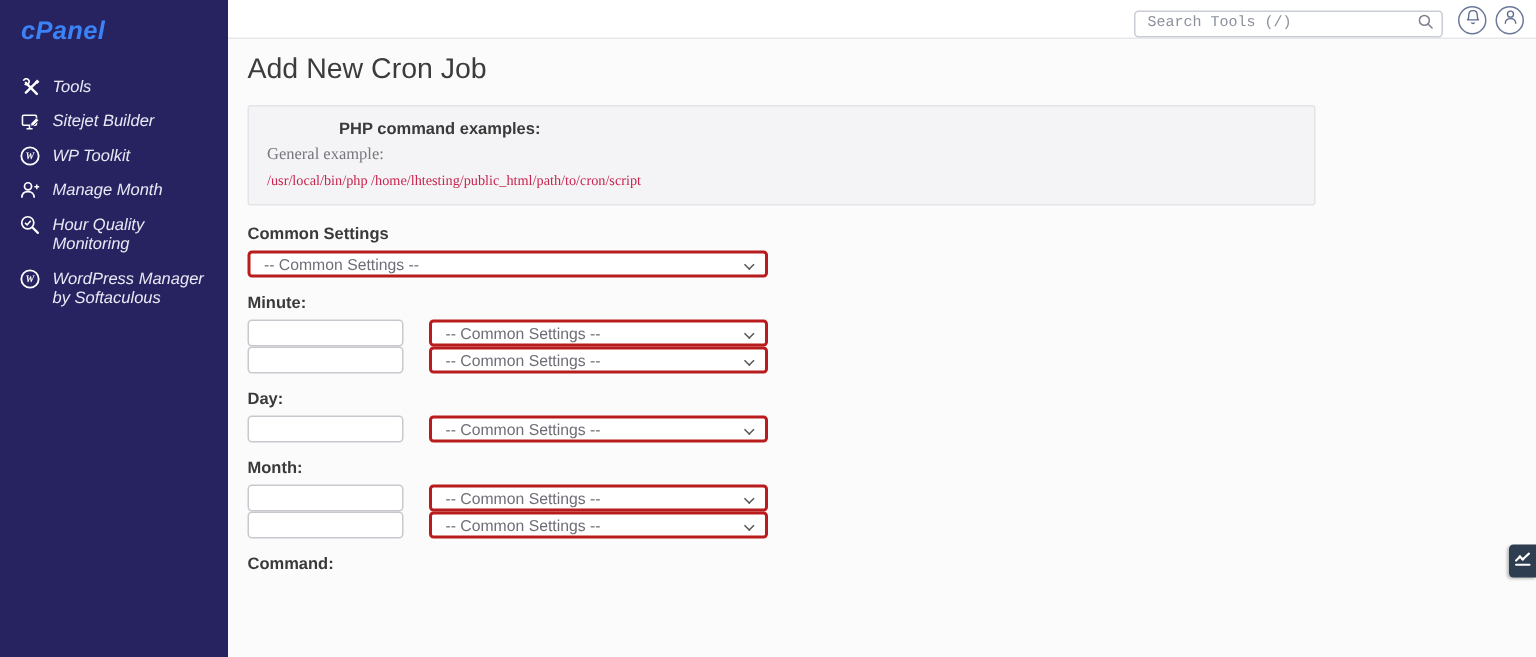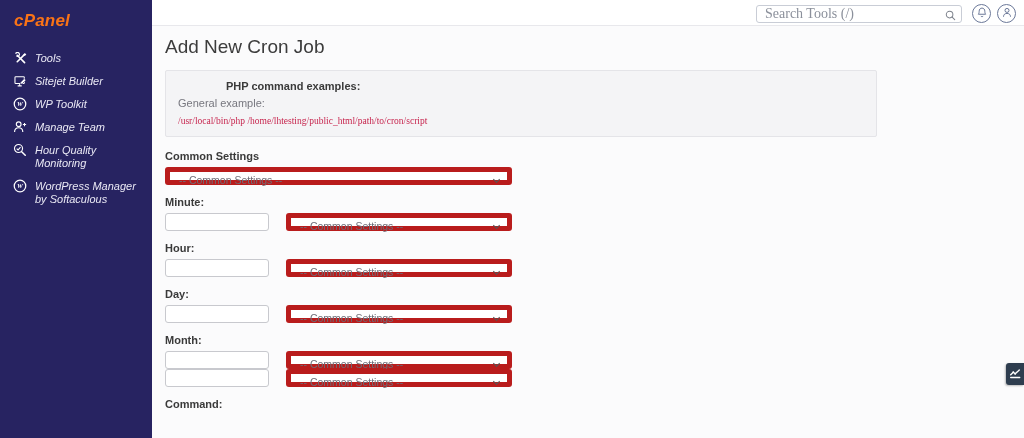--- a/index.html
+++ b/index.html
@@ -1,48 +1,48 @@
 <!DOCTYPE html>
 <html><head>
 <meta charset="utf-8">
 <style>
   * { margin:0; padding:0; box-sizing:border-box; }
   html,body { width:1024px; height:438px; overflow:hidden; font-family:"Liberation Sans",sans-serif; background:#fbfbfc; }
 
   
   .sidebar { position:absolute; left:0; top:0; width:152px; height:438px; background:#272361; color:#eceaf6; z-index:5; }
-  .logo { font-size:17px; font-weight:bold; font-style:italic; color:#f97316; padding:11px 14px 6px 14px; letter-spacing:.2px; }
+  .logo { font-size:17px; font-weight:bold; font-style:italic; color:#3b82f6; padding:11px 14px 6px 14px; letter-spacing:.2px; }
   .nav { margin-top:10px; }
   .nav-item { display:flex; align-items:flex-start; gap:8px; padding:5px 10px 5px 13px; cursor:pointer; font-size:11px; line-height:13px; }
   .nav-icon { width:14px; height:14px; flex:0 0 14px; display:flex; align-items:center; justify-content:center; margin-top:-1px; }
   .nav-label { color:#e9e8f4; max-width:112px;font-style:italic; }
 
   
   .header { position:absolute; left:152px; top:0; right:0; height:26px; background:#ffffff; border-bottom:1px solid #e8e8ec; z-index:4; }
   .search-wrap { position:absolute; top:4px; right:62px; width:206px; height:18px; }
-  .search-input { width:100%; height:100%; border:1px solid #c9cdd6; border-radius:3px; font-size:14px; padding:0 20px 0 8px; color:#555; outline:none; font-family:Liberation Serif, serif; }
+  .search-input { width:100%; height:100%; border:1px solid #c9cdd6; border-radius:3px; font-size:10px; padding:0 20px 0 8px; color:#555; outline:none; font-family:Liberation Mono, monospace; }
   .search-input::placeholder { color:#8b909b; }
   .search-glyph { position:absolute; right:6px; top:3px; }
   .hdr-circle { position:absolute; top:3.5px; width:19px; height:19px; border:1px solid #6b7899; border-radius:50%; background:#fff; display:flex; align-items:center; justify-content:center; cursor:pointer; }
   .hdr-circle.bell { right:33px; }
   .hdr-circle.user { right:8px; }
 
   
   .main { position:absolute; left:152px; top:26px; right:0; bottom:0; padding:10px 3px 0 13px; background:#fbfbfc; }
   .page-title { font-size:19px; font-weight:400; color:#3c3c3c; margin-bottom:12px; }
   .examples-box { width:712px; background:#f4f4f6; border:1px solid #e4e4e8; border-radius:2px; padding:9px 12px 10px 12px; margin-bottom:13px; }
   .examples-heading { font-size:11px; font-weight:bold; color:#3a3a3a; margin-bottom:5px;margin-left:48px; }
-  .examples-sub { font-size:11px; color:#77777f; margin-bottom:7px; }
+  .examples-sub { font-size:11px; color:#77777f; margin-bottom:7px;font-family:Liberation Serif, serif; }
   .examples-code { font-family:Liberation Serif, serif; font-size:9.5px; color:#c7254e; }
 
   .form-label { font-size:11px; font-weight:bold; color:#3a3a3a; margin:11px 0 5px 0; }
   .row { display:flex; gap:17px; }
   .txt { height:18px; border:1px solid #c8c9ce; border-radius:3px; background:#fff; font-size:11px; color:#444; padding:0 6px; outline:none; font-family:"Liberation Sans",sans-serif; }
   .txt.small { width:104px; }
-  .sel { position:relative; height:18px; border:5px solid #b91c1c; border-radius:3px; background:#fff; font-size:10.5px; color:#6e6e78; line-height:16px; padding:0 20px 0 9px; cursor:pointer; white-space:nowrap; }
+  .sel { position:relative; height:18px; border:2px solid #b91c1c; border-radius:3px; background:#fff; font-size:10.5px; color:#6e6e78; line-height:16px; padding:0 20px 0 9px; cursor:pointer; white-space:nowrap; }
   .sel.full { width:347px; }
   .sel.half { width:226px; }
   .chev { position:absolute; right:8px; top:5px; width:5px; height:5px; border-right:1.4px solid #555; border-bottom:1.4px solid #555; transform:rotate(45deg); }
 
   
   .analytics-tab { position:absolute; right:0; top:363px; width:18px; height:22px; background:#2e3d4f; border-radius:3px 0 0 3px; display:flex; align-items:center; justify-content:center; cursor:pointer; box-shadow:-1px 1px 2px rgba(0,0,0,.25); z-index:6; }
 </style>
 </head>
 <body>
 
@@ -84,21 +84,21 @@
     </div>
 
     <div class="nav-item">
       <span class="nav-icon">
         <svg width="14" height="14" viewBox="0 0 16 16">
           <circle cx="6.5" cy="4.8" r="2.7" fill="none" stroke="#fff" stroke-width="1.3"></circle>
           <path d="M1.8 13.6 C1.8 10.4 3.9 8.9 6.5 8.9 C9.1 8.9 11.2 10.4 11.2 13.6" fill="none" stroke="#fff" stroke-width="1.3"></path>
           <path d="M11.3 5.2 H15 M13.15 3.4 V7" stroke="#fff" stroke-width="1.2"></path>
         </svg>
       </span>
-      <span class="nav-label">Manage Team</span>
+      <span class="nav-label">Manage Month</span>
     </div>
 
     <div class="nav-item">
       <span class="nav-icon">
         <svg width="14" height="14" viewBox="0 0 16 16">
           <circle cx="6.3" cy="6.3" r="4.6" fill="none" stroke="#fff" stroke-width="1.3"></circle>
           <path d="M9.9 9.9 L14 14" stroke="#fff" stroke-width="1.7" stroke-linecap="round"></path>
           <path d="M4.2 6.4 L5.8 7.9 L8.6 4.8" fill="none" stroke="#fff" stroke-width="1.2"></path>
         </svg>
       </span>
@@ -165,21 +165,20 @@
 
     <div class="form-label">Minute:</div>
     <div class="row">
       <input class="txt small" type="text" value="" style="">
       <div class="sel half">
         <span>-- Common Settings --</span>
         <span class="chev"></span>
       </div>
     </div>
 
-    <div class="form-label">Hour:</div>
     <div class="row">
       <input class="txt small" type="text" value="" style="">
       <div class="sel half">
         <span>-- Common Settings --</span>
         <span class="chev"></span>
       </div>
     </div>
 
     <div class="form-label">Day:</div>
     <div class="row">

